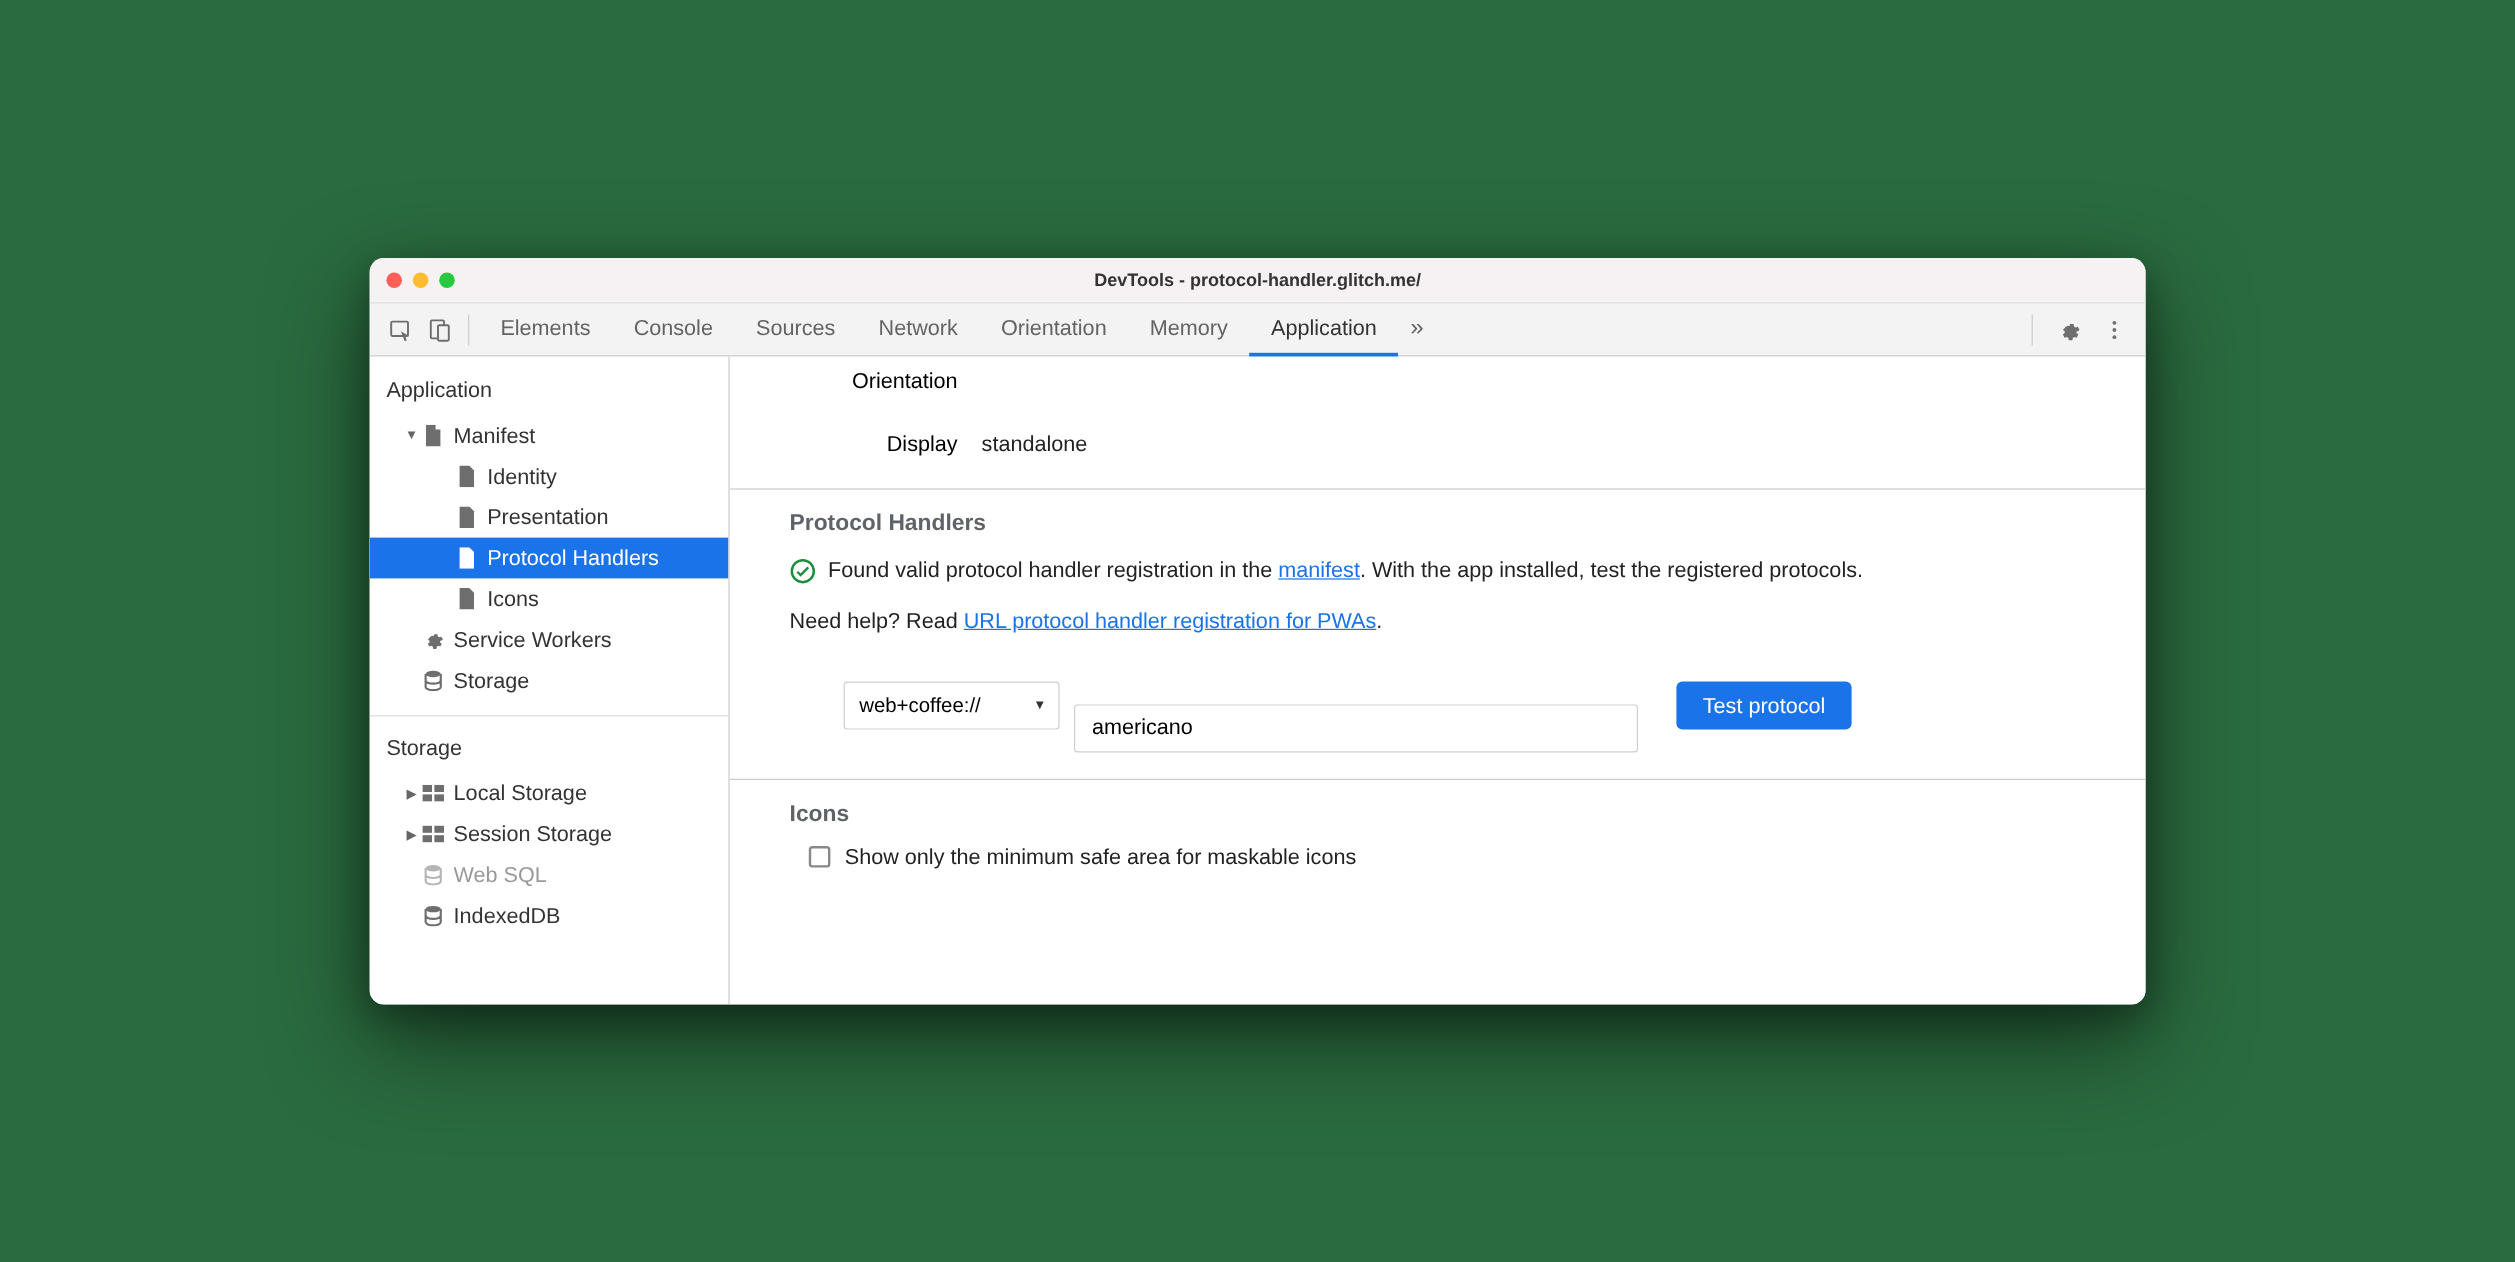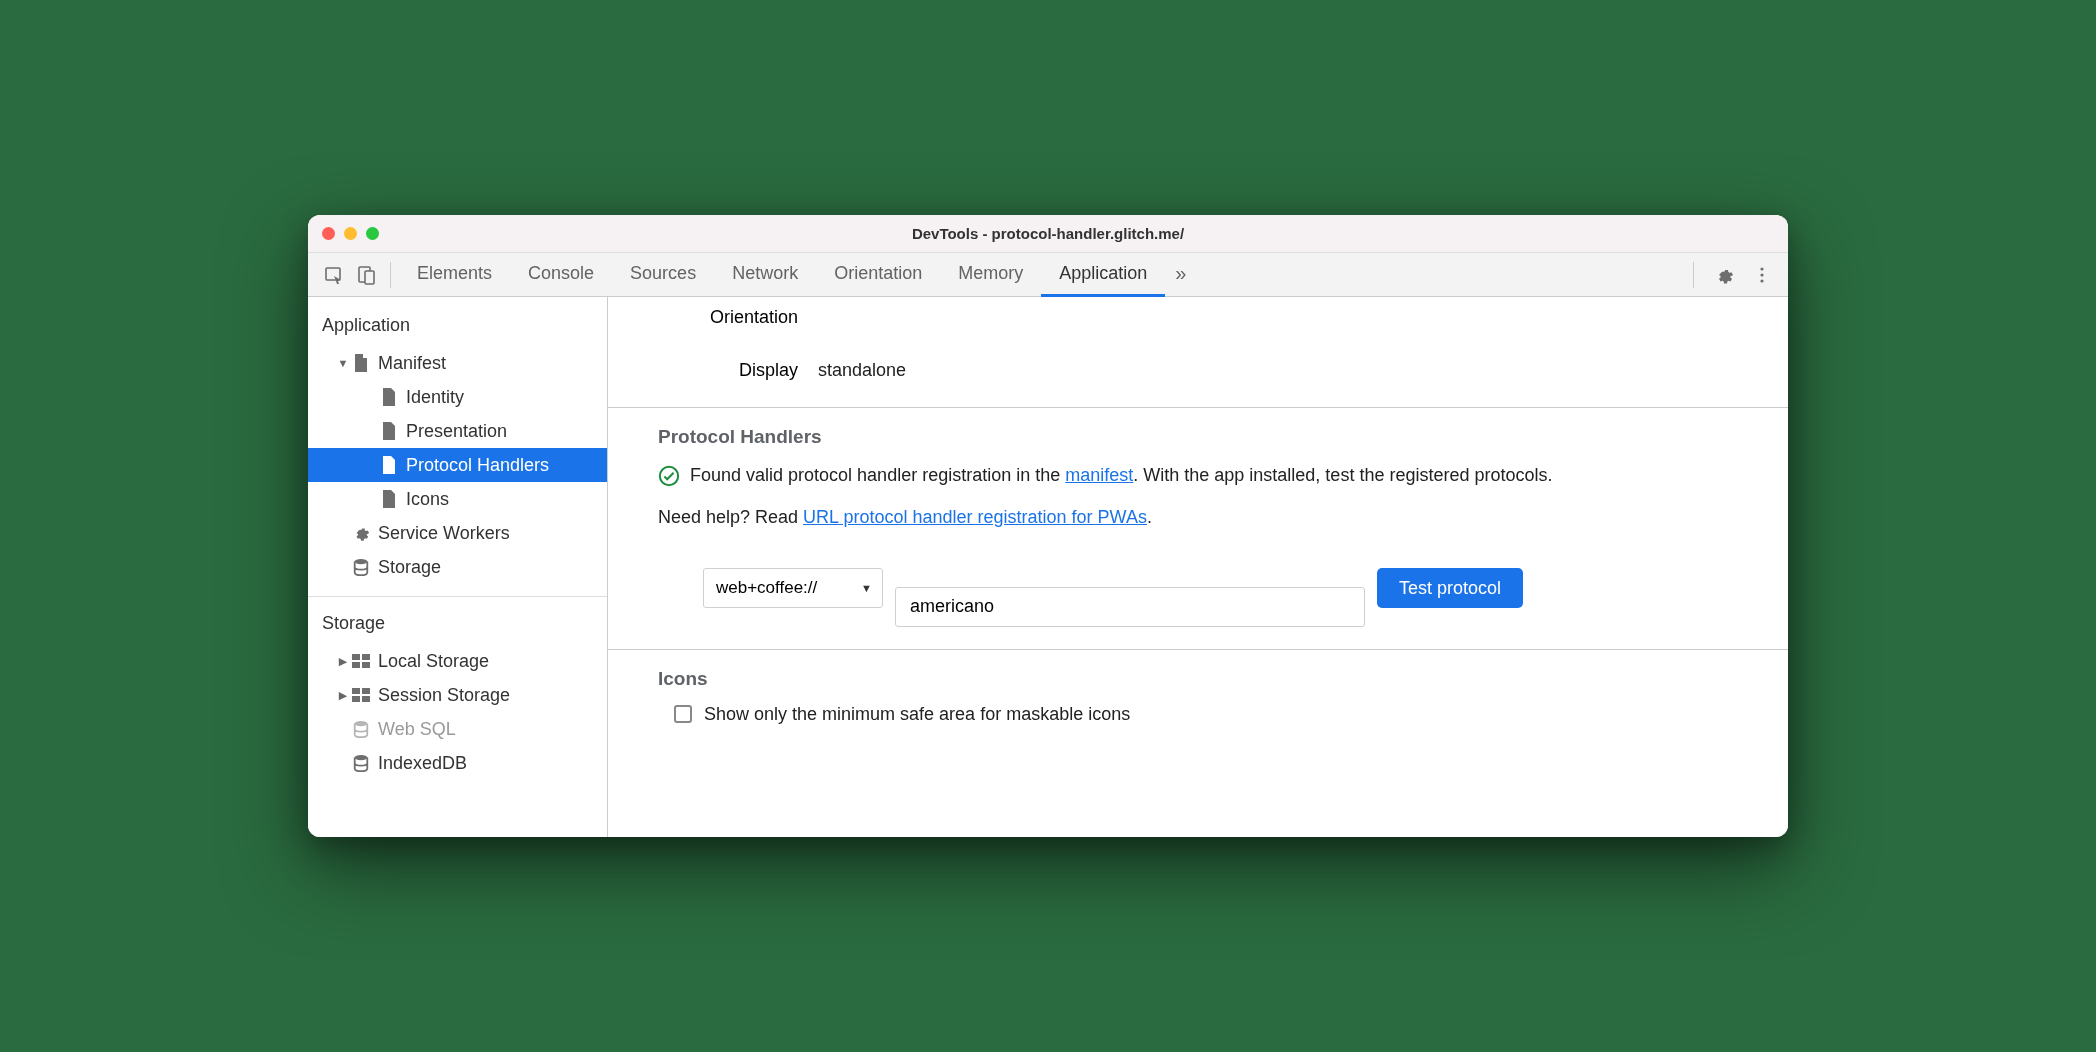--- a/index.html
+++ b/index.html
@@ -216,20 +216,21 @@
     .btn-primary {
       height: 40px;
       background: #1a73e8;
       color: #fff;
       border: none;
       border-radius: 5px;
       padding: 0 22px;
       font-size: 18px;
       font-weight: 500;
       cursor: pointer;
+      margin-left: 20px;
     }
     .checkbox-row {
       display: flex;
       align-items: center;
       gap: 12px;
       padding: 0 50px 0 66px;
       font-size: 18px;
       color: #222;
     }
     .cb {

